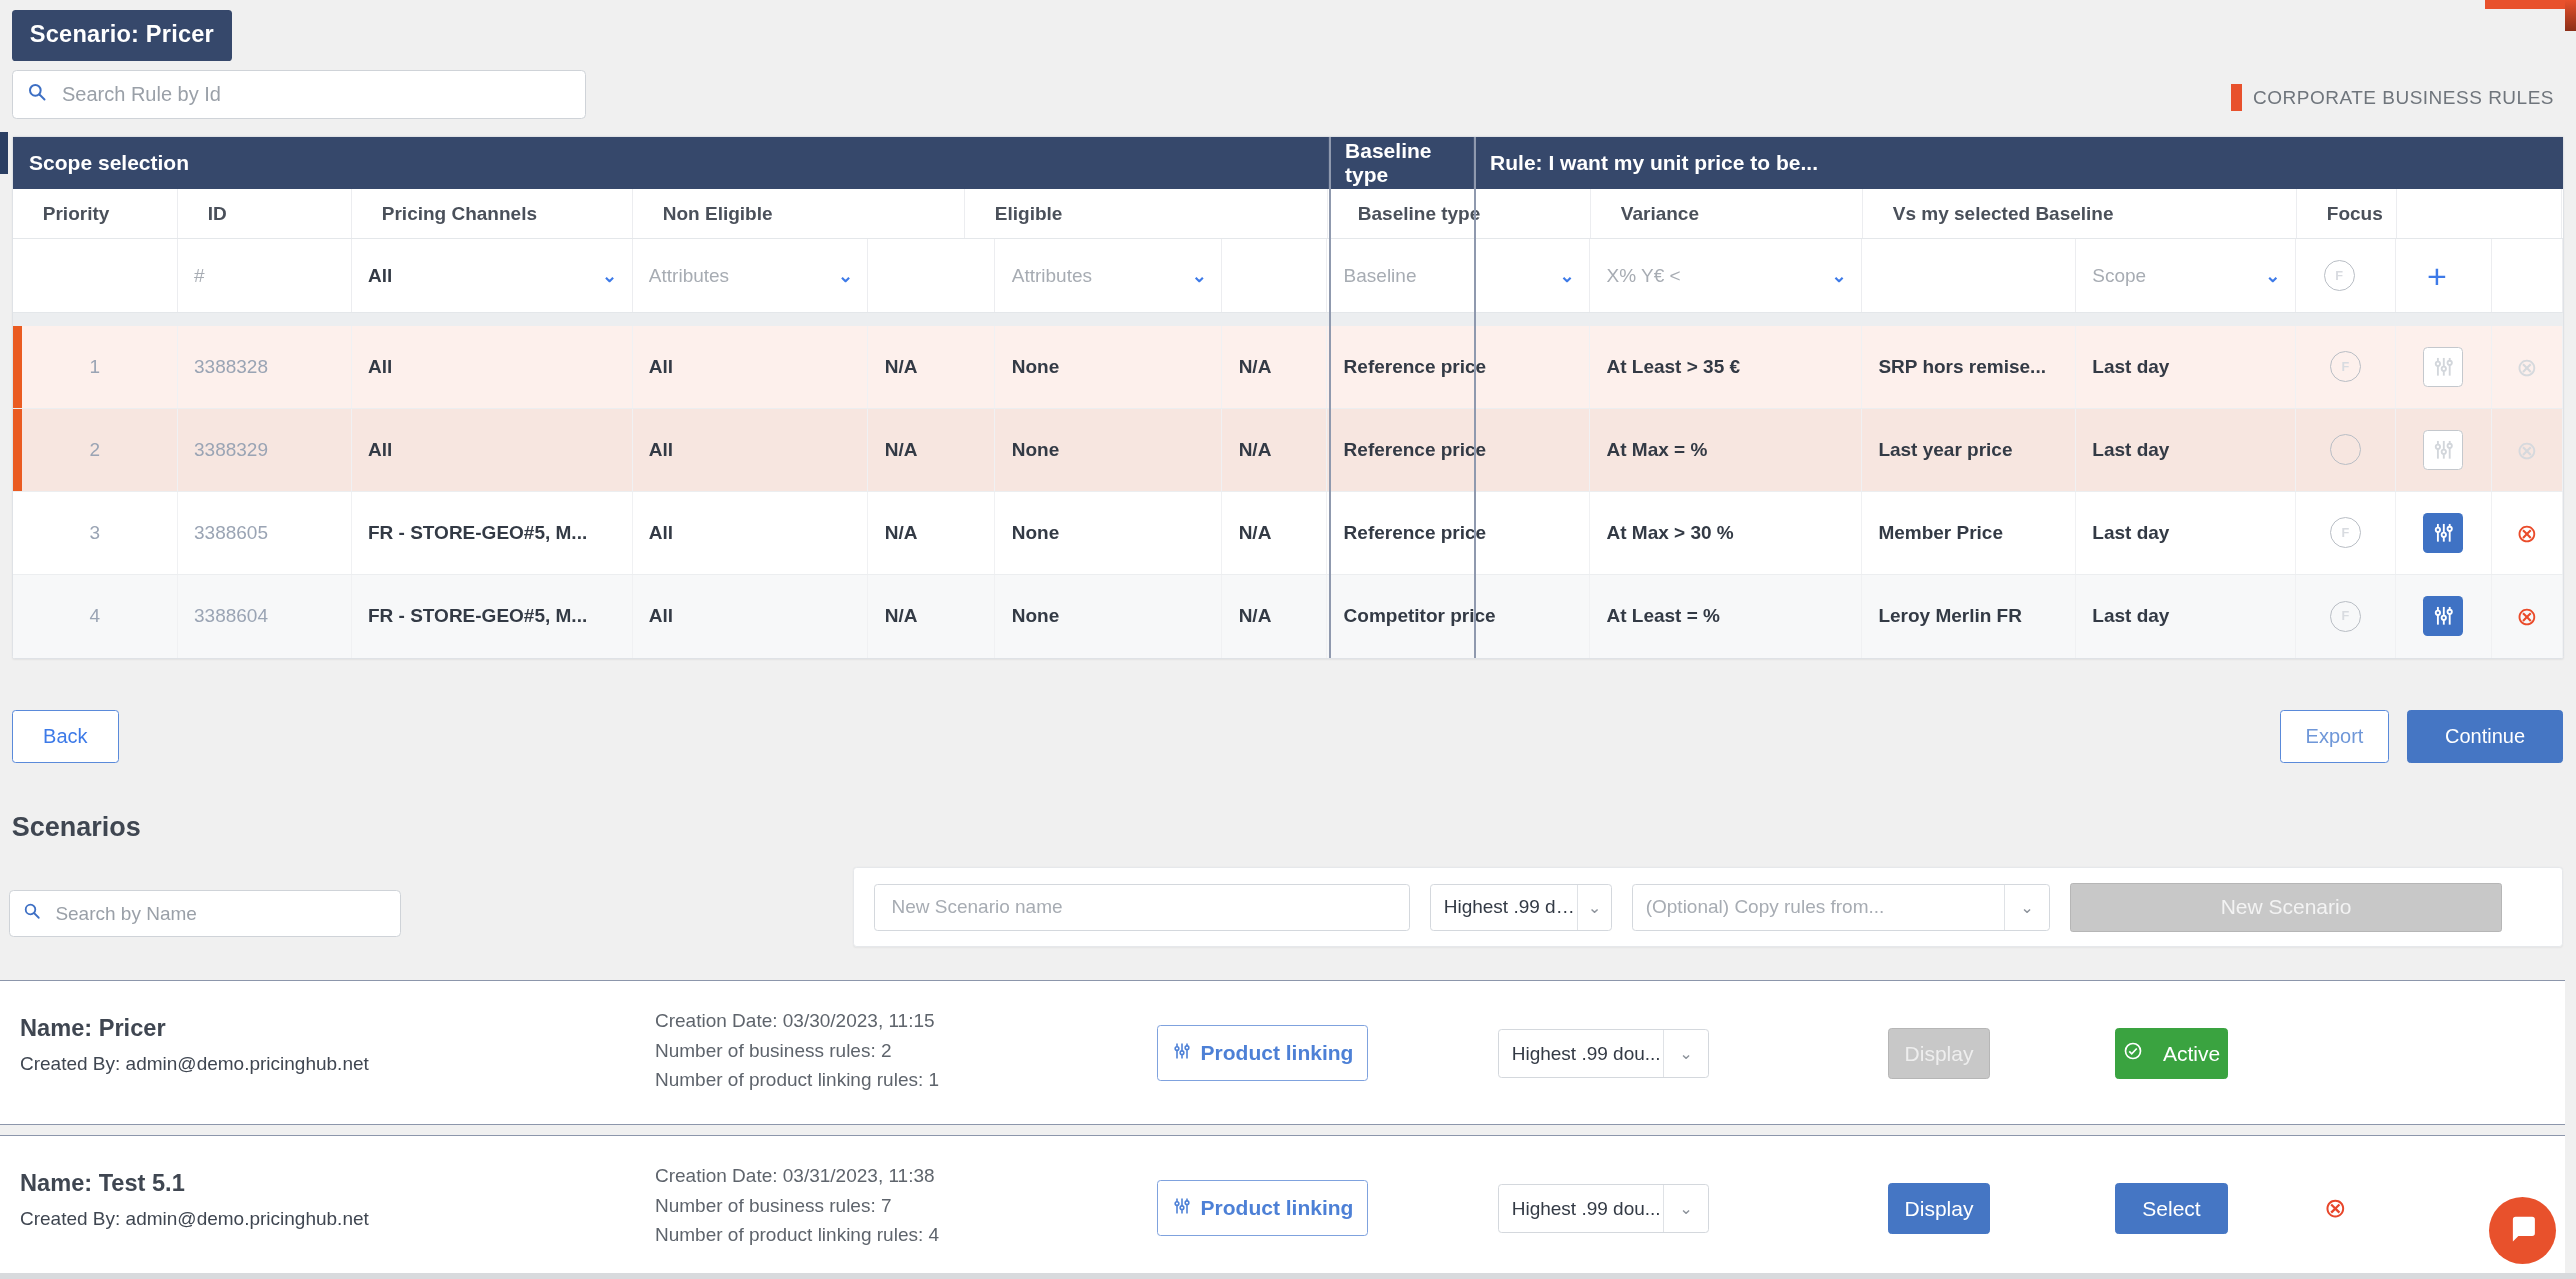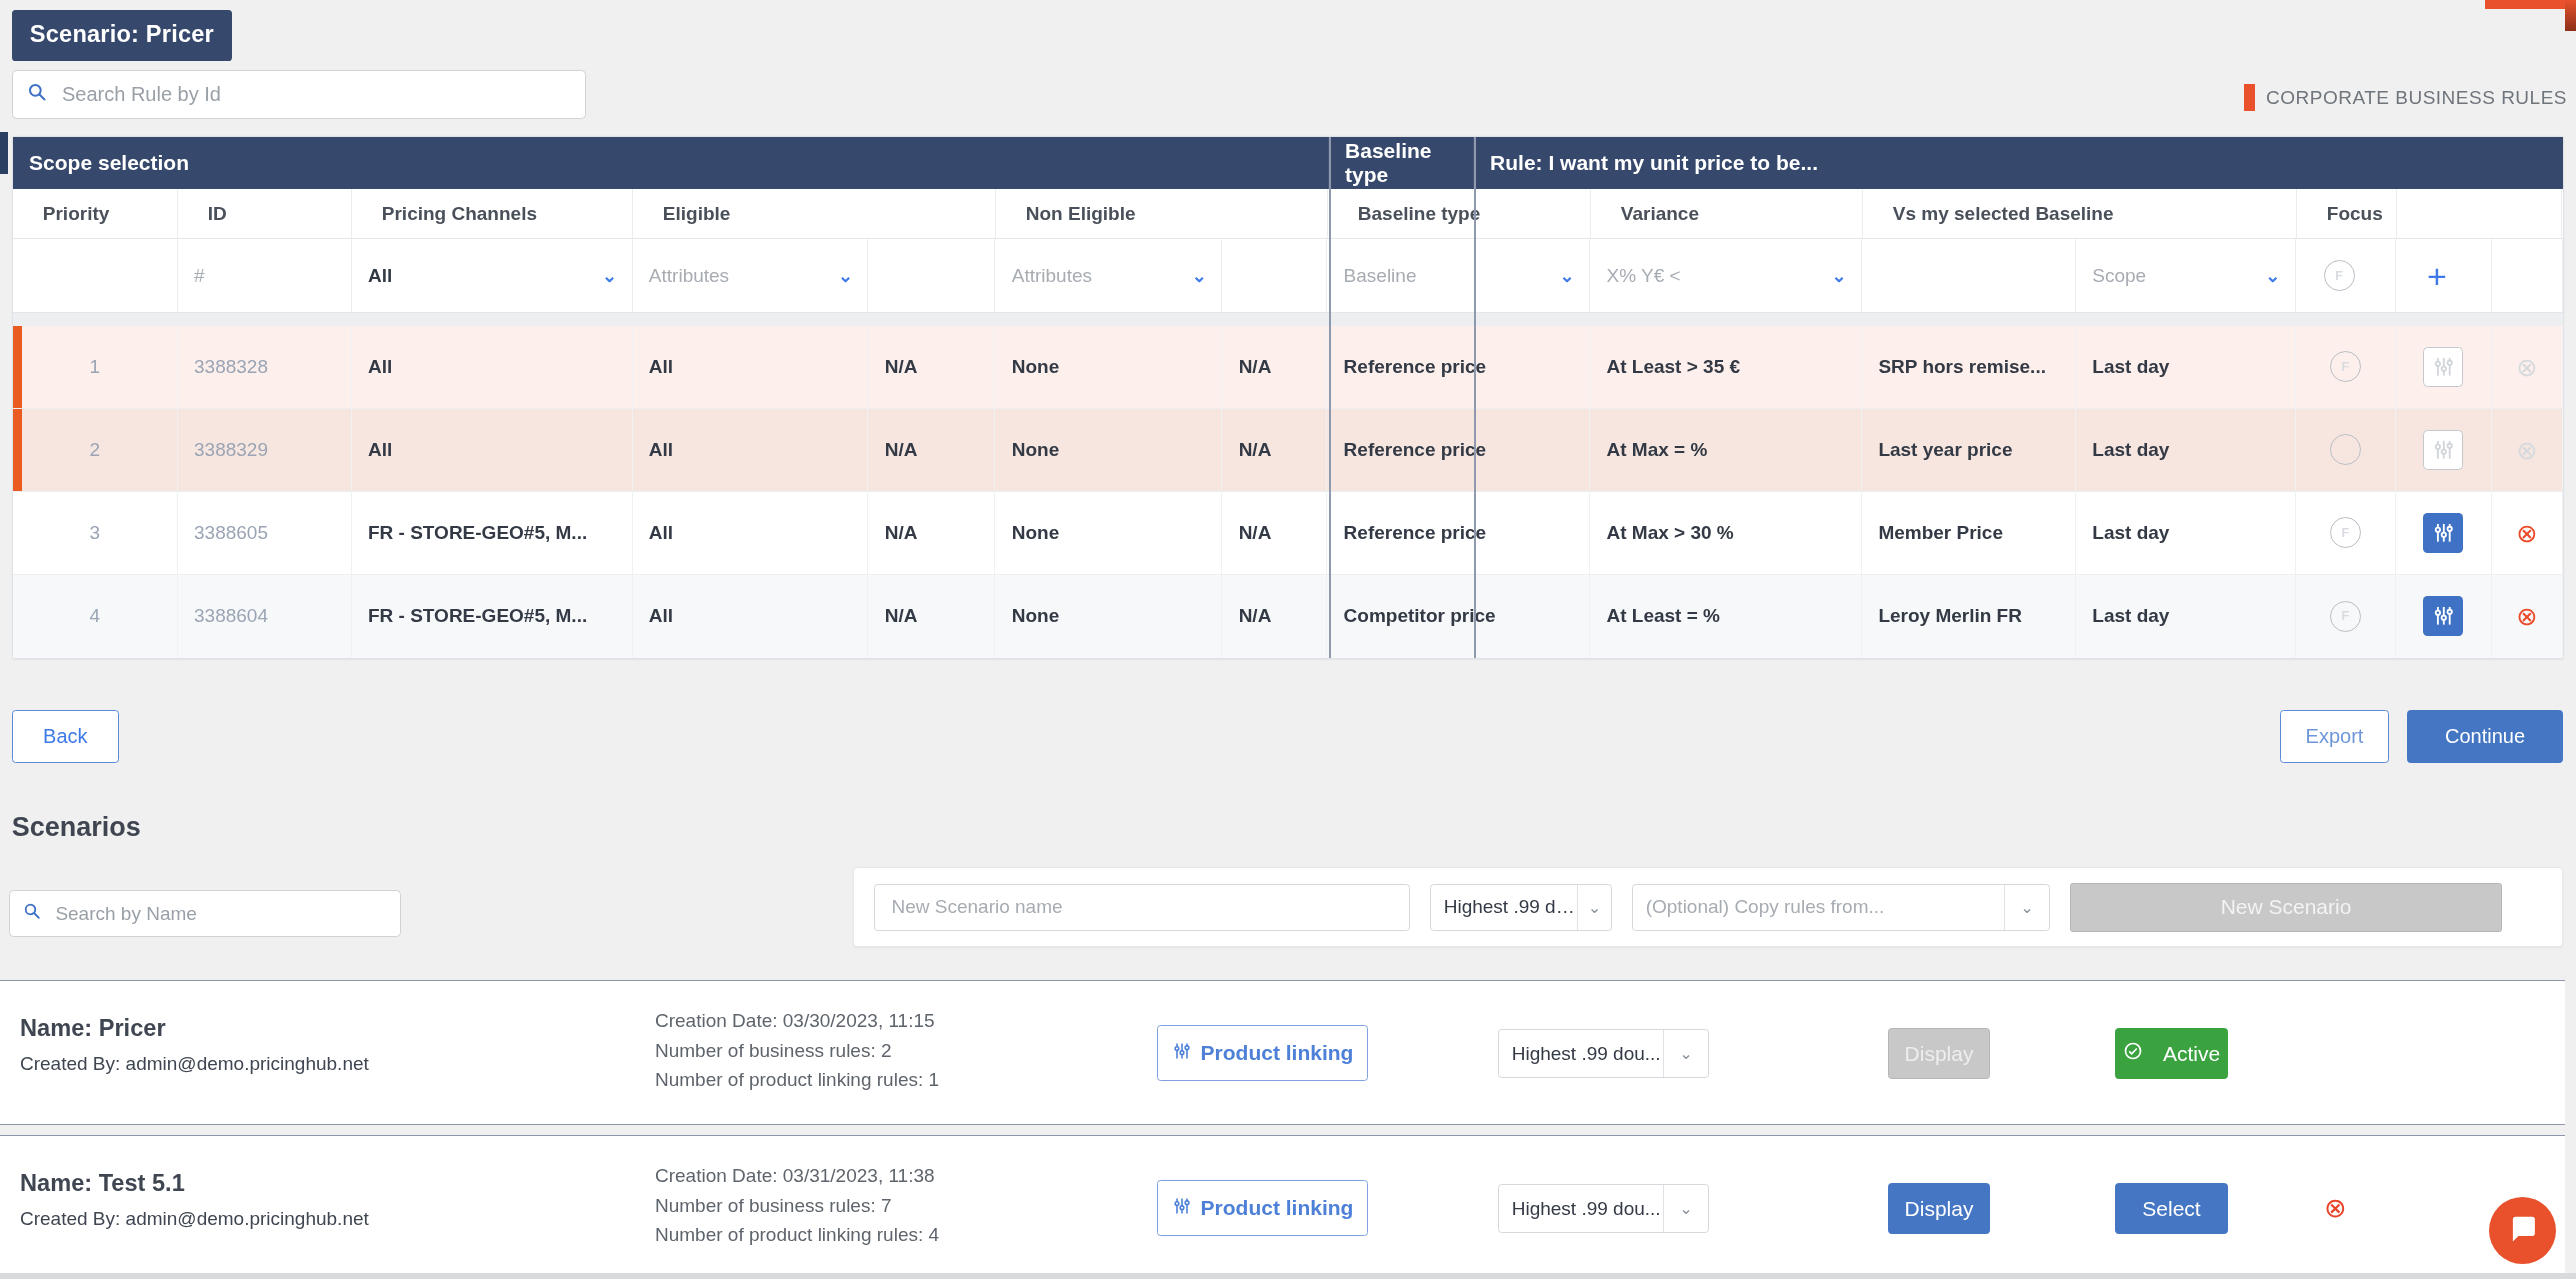--- a/index.html
+++ b/index.html
@@ -44,21 +44,21 @@
     display:flex; align-items:center; padding:0 14.5px;justify-content:flex-end;
   }
   .srch-icon { color:#3d6fc4; font-size:20px; margin-right:12.7px; }
   #rule-search input {
     border:0; outline:0; width:100%; font-size:20px;
     font-family:"Liberation Sans", sans-serif; color:#333a45; background:transparent;
   }
   #rule-search input::placeholder { color:#9aa0a8; }
 
   #corp-badge {
-    position:absolute; right:9px; top:84px;
+    position:absolute; right:22px; top:84px;
     display:flex; align-items:center; gap:11px;
   }
   #corp-badge .bar { width:11px; height:27px; background:#e8512c; display:block; }
   #corp-badge .txt { color:#6f757c; font-size:19px; letter-spacing:0.5px; }
 
   
   #rules-table {
     position:absolute; left:11.8px; top:136px;
     width: 2552px;
     background:#fff;
@@ -268,22 +268,22 @@
   <div class="grp-head">
     <div class="grp-cell" style="width:1316px">Scope selection</div>
     <div class="grp-cell" style="width:145px">Baseline type</div>
     <div class="grp-cell" style="width:1089px">Rule: I want my unit price to be...</div>
   </div>
 
   <div class="col-head">
     <div class="c" style="width:165px">Priority</div>
     <div class="c" style="width:174px">ID</div>
     <div class="c" style="width:281px">Pricing Channels</div>
+    <div class="c" style="width:332px">Non Eligible</div>
     <div class="c" style="width:363px">Eligible</div>
-    <div class="c" style="width:332px">Non Eligible</div>
     <div class="c" style="width:263px">Baseline type</div>
     <div class="c" style="width:272px">Variance</div>
     <div class="c" style="width:434px">Vs my selected Baseline</div>
     <div class="c" style="width:100px">Focus</div>
     <div class="c" style="width:165px"></div>
   </div>
 
   <div class="filter-row">
     <div class="c" style="width:165px"></div>
     <div class="c" style="width:174px">

